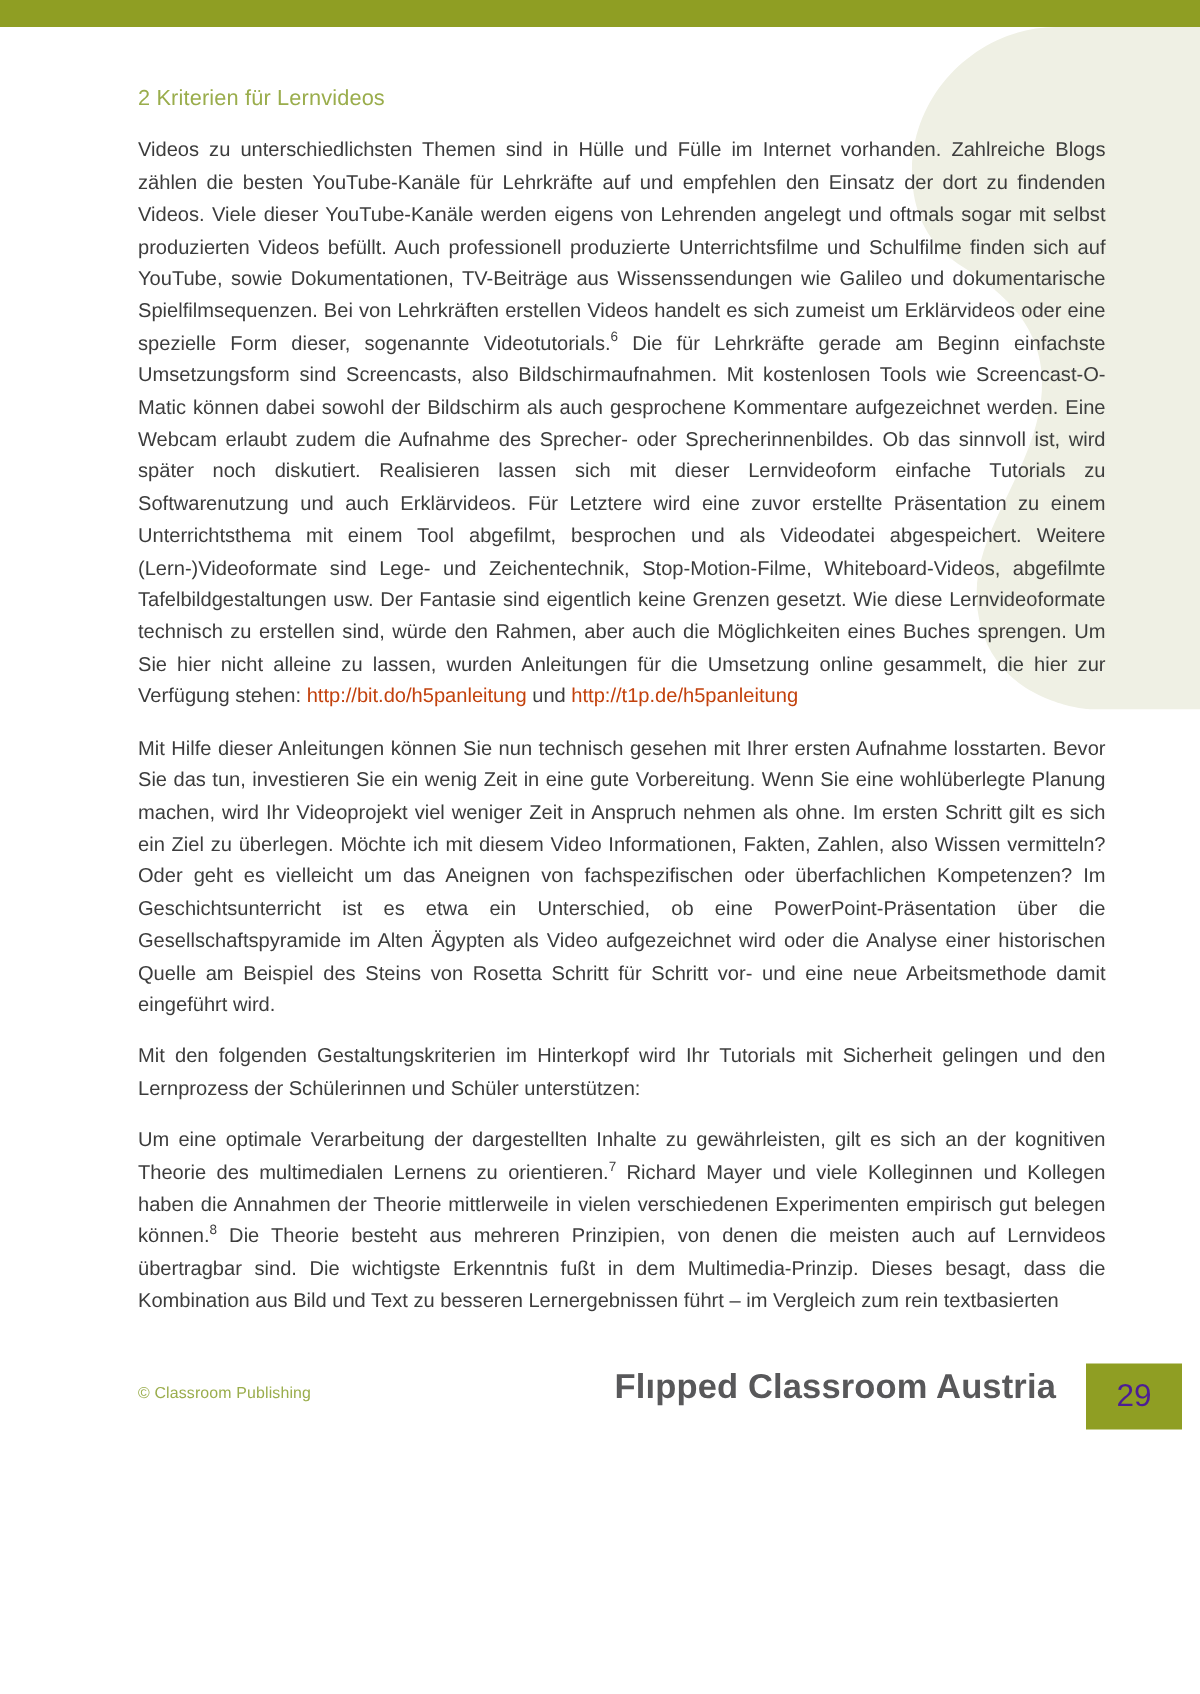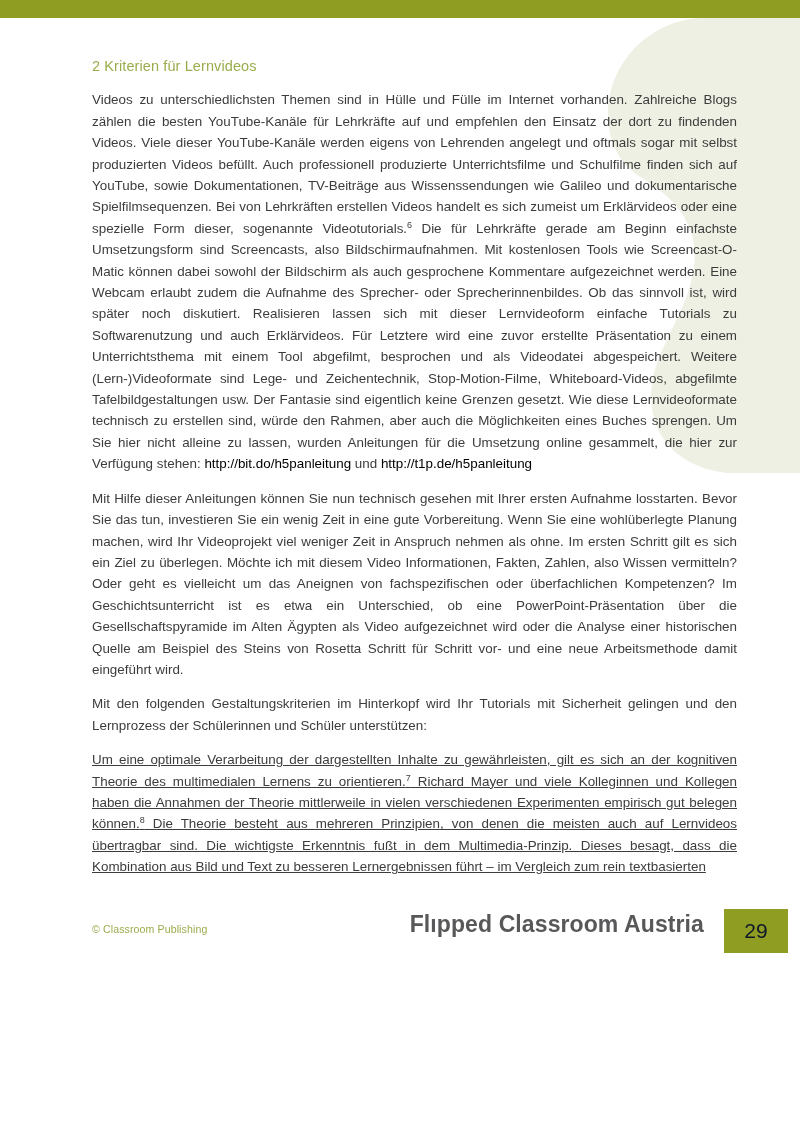--- a/index.html
+++ b/index.html
@@ -71,25 +71,24 @@
     margin: 0 0 13px 0;
     font-size: 13.4px;
     line-height: 21.4px;
     color: #3c3c3c;
     text-align: justify;
     text-justify: inter-word;
     hyphens: none;
   }
   p.body-text.last {
     margin-bottom: 0;
-    text-decoration: underline;
   }
 
   .link {
-    color: #000000;
+    color: #c2410c;
   }
 
   sup.fnote {
     font-size: 9px;
     vertical-align: super;
     line-height: 0;
     color: #3c3c3c;
   }
 
   
@@ -158,21 +157,21 @@
     position: absolute;
     left: 0;
     top: 0;
     width: 64px;
     height: 44px;
     display: flex;
     align-items: center;
     justify-content: center;
     font-size: 21px;
     font-weight: 400;
-    color: #0f172a;
+    color: #4c1d95;
   }
 </style>
 </head>
 <body>
 
 <div class="page">
 
   <div class="top-band"></div>
 
   <div class="deco-blob">

